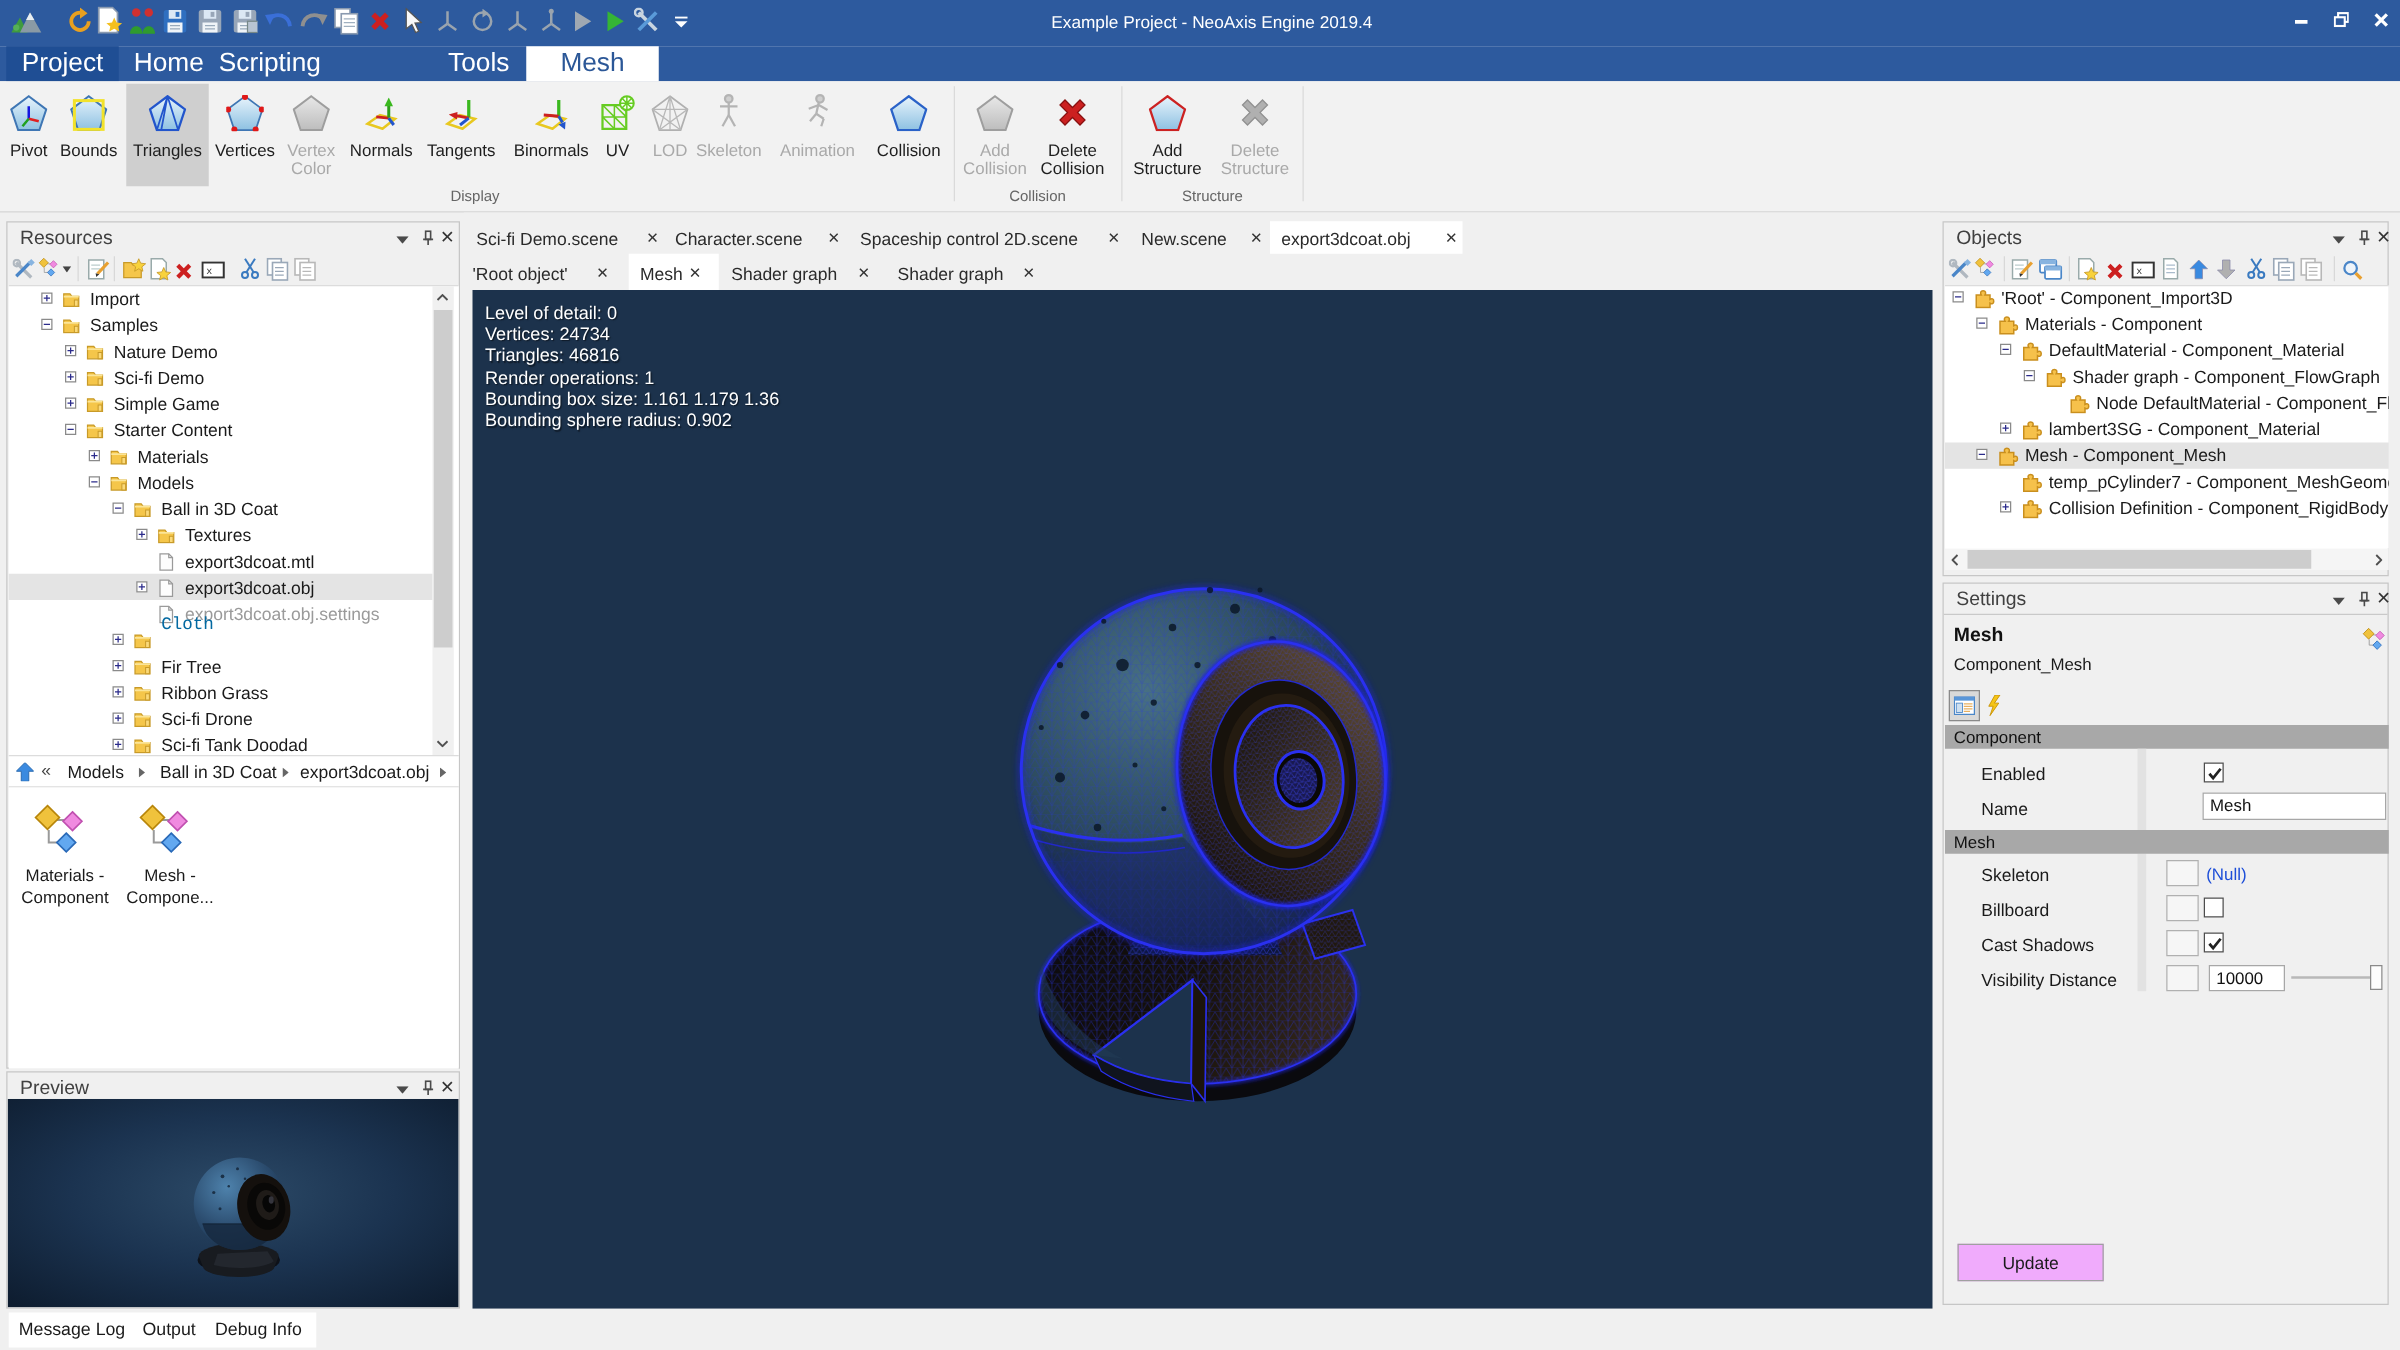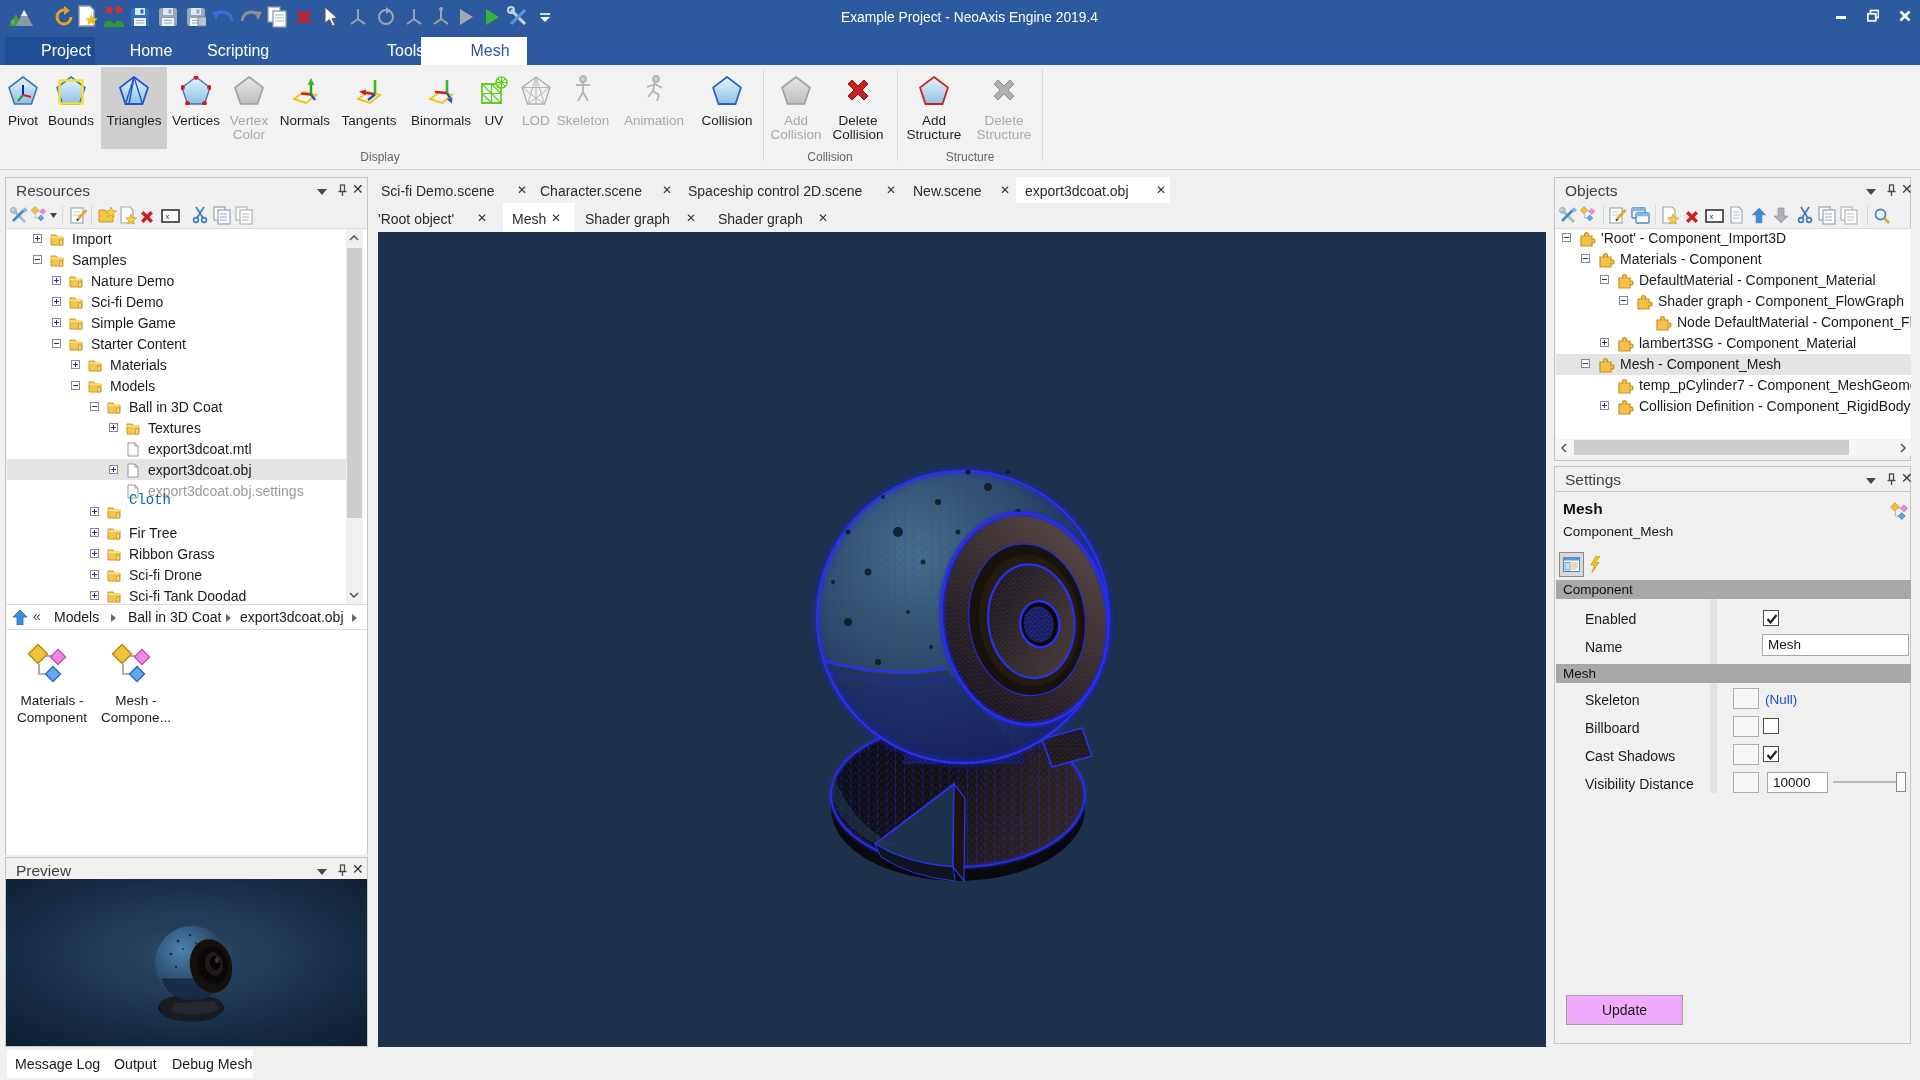--- a/index.html
+++ b/index.html
@@ -1,19 +1,19 @@
 <!DOCTYPE html>
 <html><head><meta charset="utf-8"><style>
 *{margin:0;padding:0;box-sizing:border-box;}
 html,body{width:1920px;height:1080px;overflow:hidden;font-family:"Liberation Sans",sans-serif;background:#f0f0f0;}
 .abs{position:absolute;}
 #root{position:relative;width:1920px;height:1080px;}
 .titlebar{left:0;top:0;width:1920px;height:37px;background:#2d5a9e;}
 .menurow{left:0;top:37px;width:1920px;height:28px;background:#2d5a9e;}
-.mtab{position:absolute;top:0;height:28px;line-height:28px;color:#fff;font-size:16px;text-align:center;padding-left:32px;}
+.mtab{position:absolute;top:0;height:28px;line-height:28px;color:#fff;font-size:21px;text-align:center;}
 .ribbon{left:0;top:65px;width:1920px;height:105px;background:#f2f2f2;border-bottom:1px solid #d5d5d5;}
 .rbtn{position:absolute;top:3px;width:62px;text-align:center;}
 .rlabel{font-size:13.5px;color:#1e1e1e;line-height:14px;margin-top:4px;}
 .rlabel.dis{color:#a9a9a9;}
 .rgroup{position:absolute;top:85px;font-size:12px;color:#656565;text-align:center;}
 .rsep{position:absolute;top:4px;width:1px;height:92px;background:#dadada;}
 .panel{position:absolute;background:#f0f0f0;border:1px solid #c6c6c6;padding-left:40px;}
 .ptitle{position:absolute;left:10px;top:4px;font-size:15.5px;color:#404040;}
 .white{background:#fff;}
 .treerow{position:absolute;height:21px;line-height:21px;font-size:14px;color:#1a1a1a;white-space:nowrap;}
@@ -556,20 +556,21 @@
  <ellipse cx="661" cy="394" rx="19.5" ry="23" fill="#0a0906"></ellipse>
  <ellipse cx="660" cy="394" rx="15" ry="18" fill="#191950"></ellipse>
  <ellipse cx="660" cy="394" rx="15" ry="18" fill="url(#wf2)" opacity="0.9"></ellipse>
  <ellipse cx="647" cy="387" rx="83" ry="106" fill="none" stroke="#1a20e8" stroke-width="4" filter="url(#blur2)"></ellipse>
  <ellipse cx="647" cy="387" rx="83" ry="106" fill="none" stroke="#2a30f0" stroke-width="2"></ellipse>
  <ellipse cx="649" cy="388" rx="58" ry="76" fill="none" stroke="#232ad0" stroke-width="1.2"></ellipse>
  <ellipse cx="653" cy="390" rx="43" ry="57" fill="none" stroke="#2a30f0" stroke-width="2.2"></ellipse>
  <ellipse cx="661" cy="394" rx="19.5" ry="23" fill="none" stroke="#2a30f0" stroke-width="2.4"></ellipse>
 </g>
 </svg>
+<div class="vstat" style="left:10px;top:11px;">Level of detail: 0<br>Vertices: 24734<br>Triangles: 46816<br>Render operations: 1<br>Bounding box size: 1.161 1.179 1.36<br>Bounding sphere radius: 0.902</div>
 </div>
 <div class="panel" style="left:5px;top:177px;width:363px;height:678px;">
 <div class="ptitle">Resources</div>
 <svg class="abs" style="left:311px;top:11px;" width="10" height="6" viewBox="0 0 10 6">
         <polygon points="0,0 10,0 5,6" fill="#4a4a4a"></polygon>
       </svg>
       <svg class="abs" style="left:332px;top:6px;" width="9" height="13" viewBox="0 0 9 13">
         <g stroke="#4a4a4a" stroke-width="1.3" fill="none">
           <rect x="2.5" y="1" width="4" height="6.5"></rect>
           <line x1="0.5" y1="7.5" x2="8.5" y2="7.5"></line>
@@ -858,21 +859,21 @@
 <circle cx="177" cy="70" r="1"></circle>
             <circle cx="190" cy="64" r="1"></circle>
             <circle cx="170" cy="88" r="1.2"></circle>
 </g>
 </svg></div>
 </div>
 <div class="abs statusbar"></div>
 <div class="abs white" style="left:7px;top:1050px;width:246px;height:28px;"></div>
 <div class="abs" style="left:15px;top:1056px;font-size:14.2px;color:#1a1a1a;">Message Log</div>
 <div class="abs" style="left:114px;top:1056px;font-size:14.2px;color:#1a1a1a;">Output</div>
-<div class="abs" style="left:172px;top:1056px;font-size:14.2px;color:#1a1a1a;">Debug Mesh</div>
+<div class="abs" style="left:172px;top:1056px;font-size:14.2px;color:#1a1a1a;">Debug Info</div>
 <div class="panel" style="left:1554px;top:177px;width:357px;height:284px;">
 <div class="ptitle">Objects</div>
 <svg class="abs" style="left:311px;top:11px;" width="10" height="6" viewBox="0 0 10 6">
         <polygon points="0,0 10,0 5,6" fill="#4a4a4a"></polygon>
       </svg>
       <svg class="abs" style="left:332px;top:6px;" width="9" height="13" viewBox="0 0 9 13">
         <g stroke="#4a4a4a" stroke-width="1.3" fill="none">
           <rect x="2.5" y="1" width="4" height="6.5"></rect>
           <line x1="0.5" y1="7.5" x2="8.5" y2="7.5"></line>
           <line x1="4.5" y1="7.5" x2="4.5" y2="12"></line>

